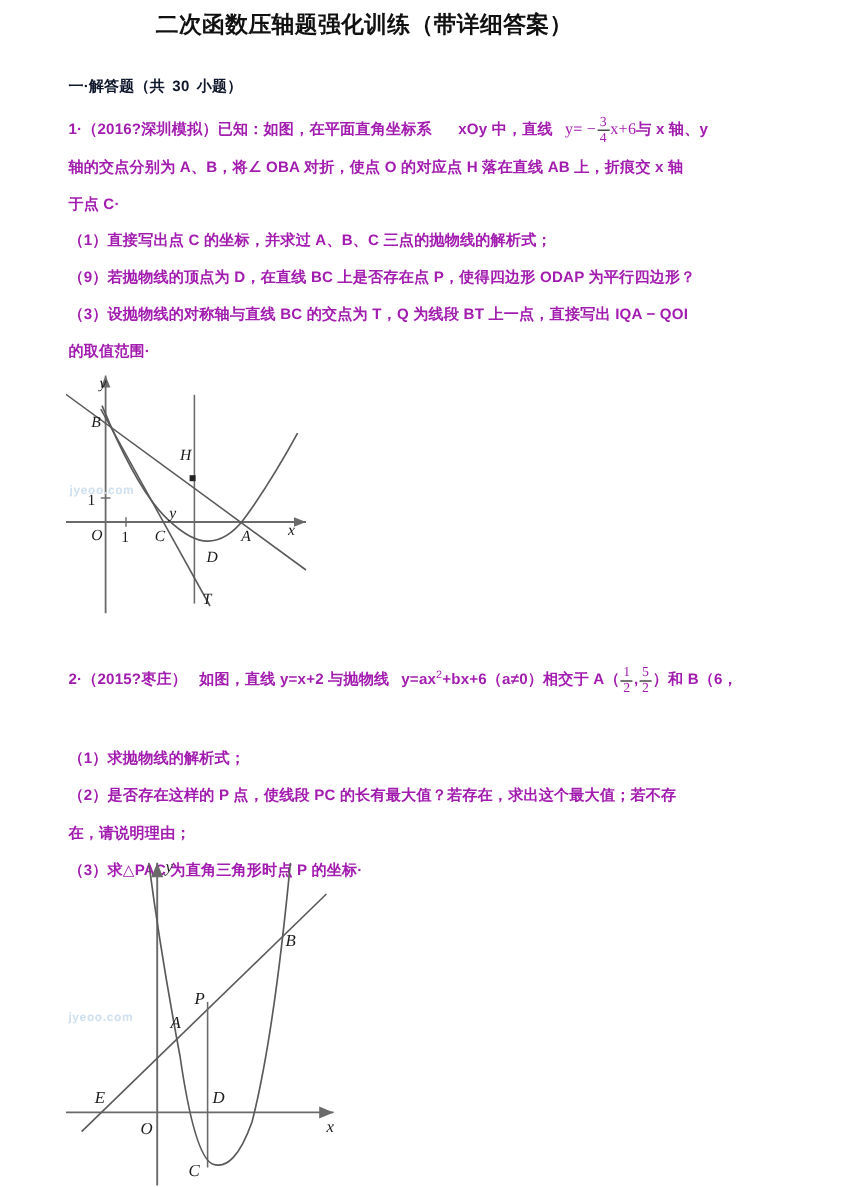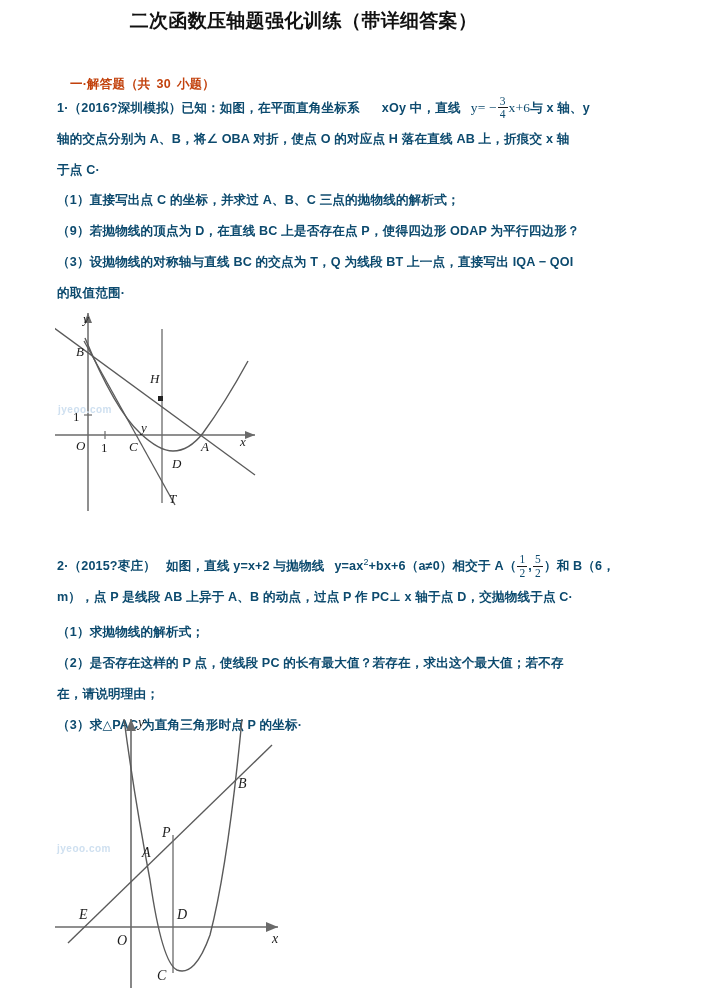--- a/index.html
+++ b/index.html
@@ -27,38 +27,37 @@
     top: 8px;
     width: 607px;
     text-align: center;
     font-size: 19px;
     font-weight: bold;
     letter-spacing: 0.3px;
     color: #111;
   }
   .section-head {
     position: absolute;
-    left: 70px;
+    left: 57px;
     top: 64px;
     font-size: 12.5px;
     font-weight: bold;
-    color: #c2410c;
+    color: #0f172a;
     letter-spacing: 0.2px;
-    margin-top: 12px;
   }
   .section-head .cnt { margin-left: 6px; }
 
   .para {
     position: absolute;
     left: 57px;
     width: 624px;
     font-size: 12.6px;
     line-height: 31px;
     font-weight: bold;
-    color: #0c4a6e;
+    color: #a21caf;
     letter-spacing: 0.15px;
   }
   .ln { display: block; white-space: nowrap; }
   .ln .gap { display: inline-block; width: 22px; }
   .ln .gap-s { display: inline-block; width: 10px; }
 
   
   .frac {
     display: inline-block;
     vertical-align: -0.55em;
@@ -168,21 +167,20 @@
 
       <text x="28" y="18" font-family="Liberation Serif, serif" font-style="italic" font-size="13" fill="#1b1b1b">y</text>
     </svg>
   </div>
   <div class="wm" style="left:58px; top:404px;">jyeoo.com</div>
 
   <div class="para" style="top:547px;">
     <span class="ln">
       <span>2·（2015?枣庄）</span><span class="gap-s"></span><span>如图，直线 y=x+2 与抛物线</span><span class="gap-s"></span><span>y=ax</span><sup class="exp">2</sup><span>+bx+6（a≠0）相交于  A（</span><span class="frac"><span class="num">1</span><span class="den">2</span></span><span>,</span><span class="frac"><span class="num">5</span><span class="den">2</span></span><span>）和 B（6，</span>
     </span>
-    <span class="ln">m），点 P 是线段  AB 上异于  A、B 的动点，过点   P 作 PC⊥ x 轴于点  D，交抛物线于点    C·</span>
   </div>
 
   <div class="para" style="top:617px;">
     <span class="ln">（1）求抛物线的解析式；</span>
     <span class="ln">（2）是否存在这样的     P 点，使线段   PC 的长有最大值？若存在，求出这个最大值；若不存</span>
     <span class="ln">在，请说明理由；</span>
     <span class="ln">（3）求△PAC 为直角三角形时点    P 的坐标·</span>
   </div>
 
   <div class="figure" style="left:50px; top:705px;">

